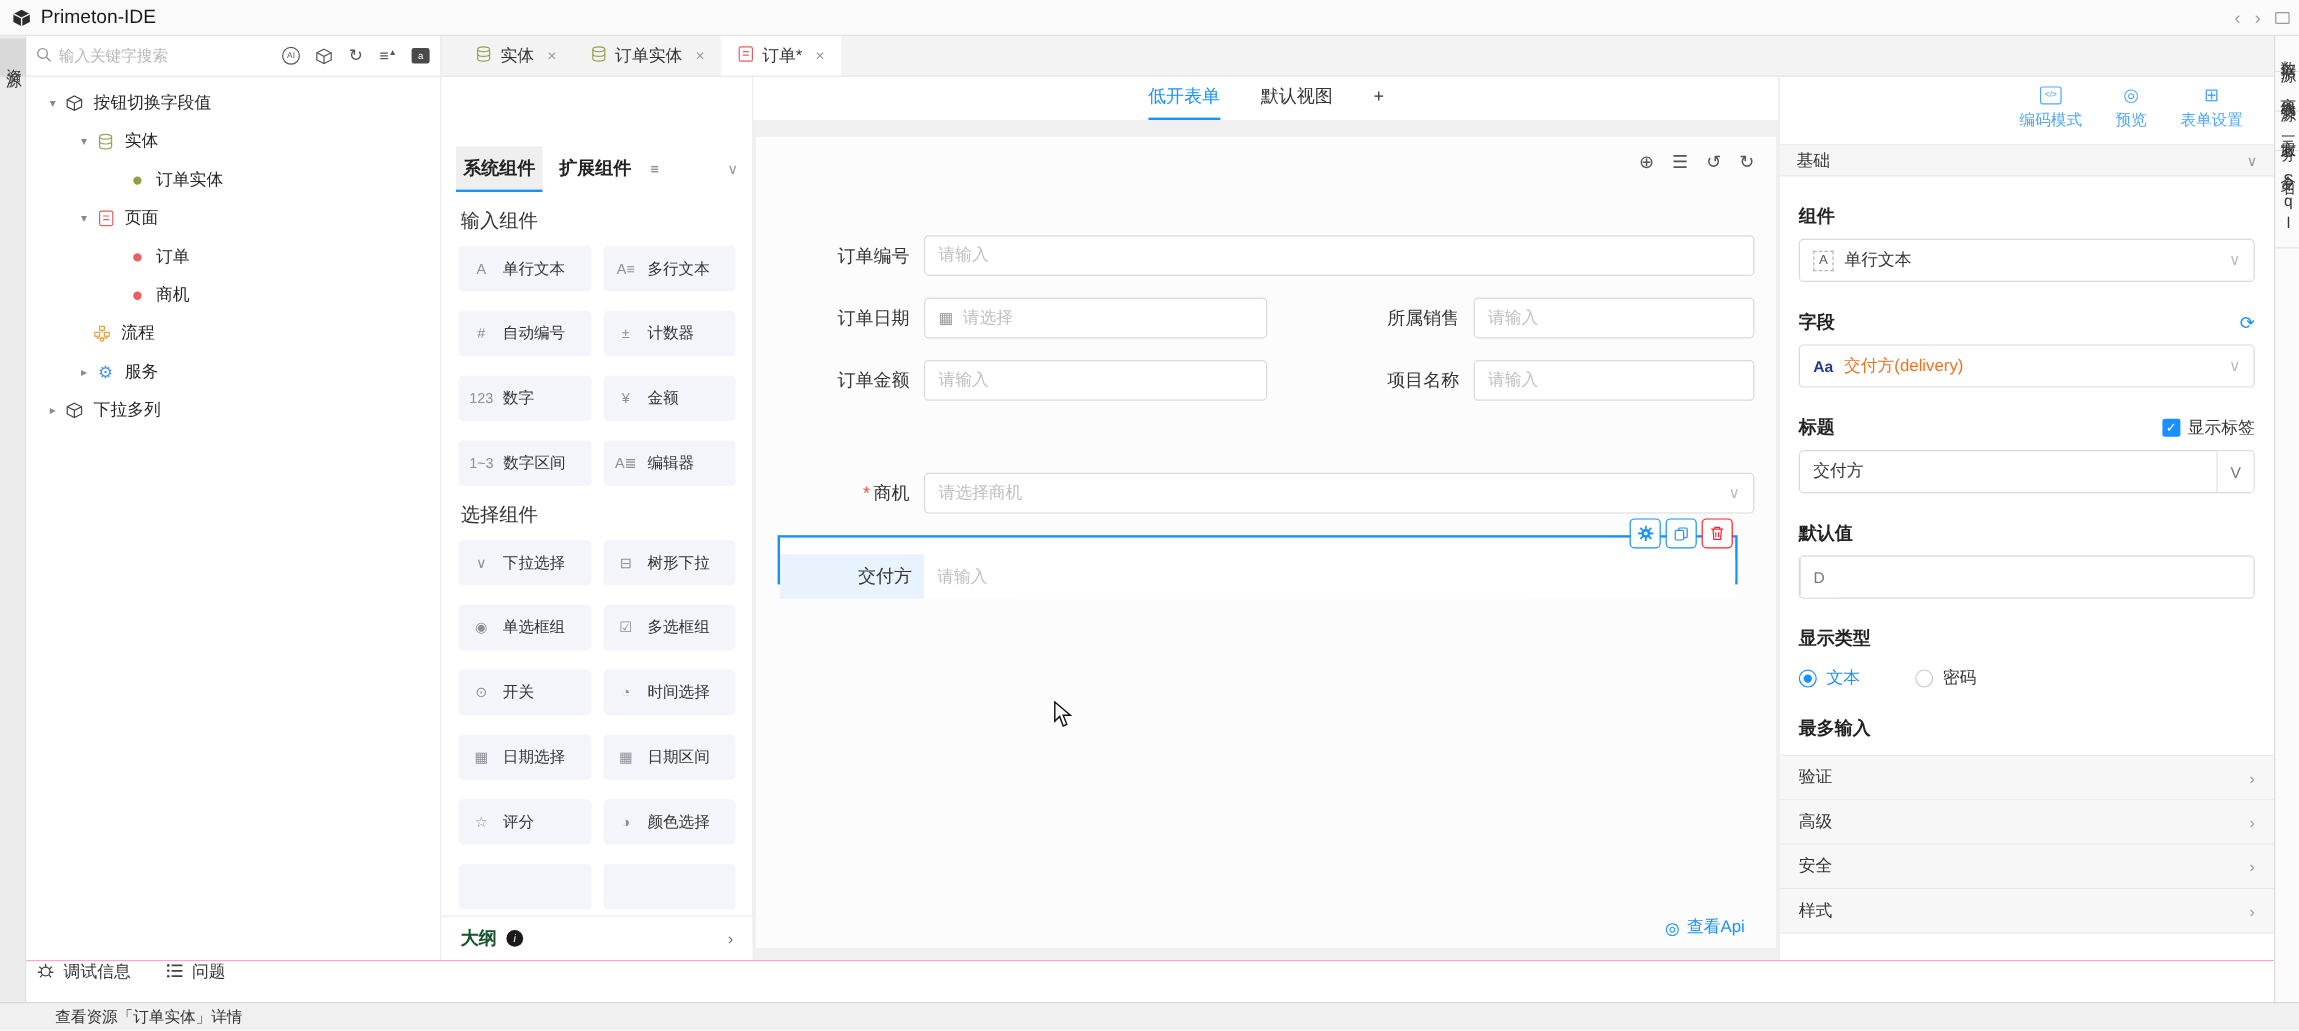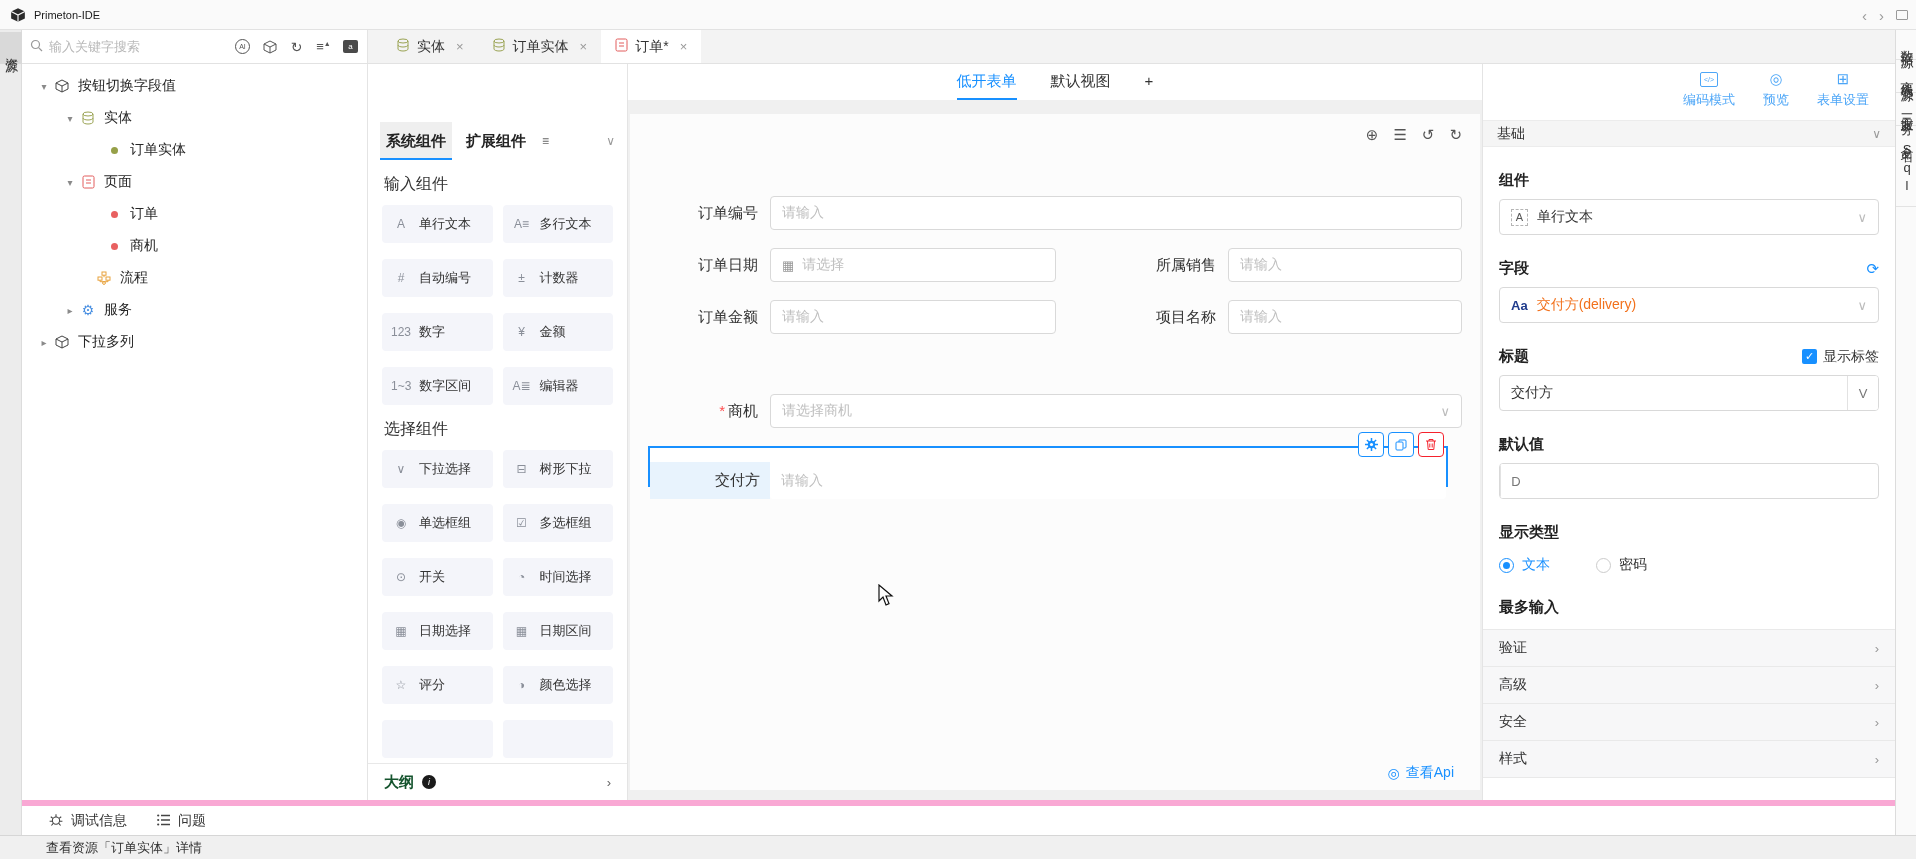--- a/index.html
+++ b/index.html
@@ -4,21 +4,21 @@
 <style>
   * { margin:0; padding:0; box-sizing:border-box; }
   html,body { width:1916px; height:859px; overflow:hidden; }
   body { font-family:"Liberation Sans","DejaVu Sans",sans-serif; font-size:14px; color:#333; background:#fff; }
   #app { position:relative; width:1916px; height:859px; background:#fff; overflow:hidden; }
 
   
   .titlebar { position:absolute; left:0; top:0; width:1916px; height:30px; background:#fafafa;
     border-bottom:1px solid #e2e2e2; display:flex; align-items:center; padding-left:10px; }
   .titlebar .logo { display:flex; align-items:center; margin-right:8px; }
-  .titlebar .ttl { font-size:11px; color:#1a1a1a; }
+  .titlebar .ttl { font-size:16px; color:#1a1a1a; }
   .titlebar-right { position:absolute; right:8px; top:0; height:30px; display:flex; align-items:center; gap:12px; color:#9a9a9a; font-size:15px; }
   .titlebar-right .winbox { width:12px; height:10px; border:1px solid #9a9a9a; border-radius:1px; }
 
   
   .left-rail { position:absolute; left:0; top:30px; width:22px; height:805px; background:#ececec; border-right:1px solid #dcdcdc; }
   .left-rail .rail-tab { margin-top:2px; background:#d9d9d9; width:22px; padding:8px 0; text-align:center; }
   .vtext { writing-mode:vertical-lr; text-orientation:upright; letter-spacing:3px; font-size:13px; color:#333; margin:0 auto; }
   .right-rail { position:absolute; right:0; top:30px; width:21px; height:805px; background:#fafafa; border-left:1px solid #dcdcdc; }
   .right-rail .rail-item { width:21px; padding:10px 0; border-bottom:1px solid #e3e3e3; display:flex; justify-content:center; cursor:default; }
 
@@ -123,21 +123,21 @@
   .radio.sel .rcirc { border:1px solid #1890ff; }
   .radio.sel .rcirc::after { content:""; position:absolute; left:3px; top:3px; width:7px; height:7px; border-radius:50%; background:#1890ff; }
   .radio.sel .rlabel { color:#1890ff; }
   .radio .rlabel { color:#333; }
   .acc-list { margin:12px -16px 0; }
   .acc-row { height:33px; background:#f7f7f8; border-bottom:1px solid #e9e9e9; display:flex; align-items:center; padding:18px 16px; font-size:14px; color:#333; cursor:pointer; }
   .acc-row:first-child { border-top:1px solid #e9e9e9; }
   .acc-row .chev { margin-left:auto; color:#999; font-size:13px; }
 
   
-  .bottom-toolbar { position:absolute; left:22px; top:800px; width:1873px; height:35px; background:#fff; border-top:6px solid #f9a8d4; display:flex; align-items:center; gap:30px; padding-left:26px; }
+  .bottom-toolbar { position:absolute; left:22px; top:800px; width:1873px; height:35px; background:#fff; border-top:1px solid #f9a8d4; display:flex; align-items:flex-start; gap:30px; padding-left:8px; }
   .bt-item { display:flex; align-items:center; gap:7px; font-size:14px; color:#333; cursor:pointer; }
   .status-bar { position:absolute; left:0; top:835px; width:1916px; height:24px; background:#f0f0f0; border-top:1px solid #d6d6d6; display:flex; align-items:center; padding-left:46px; font-size:13px; color:#333; }
 
   .cursor-ghost { position:absolute; left:878px; top:584px; pointer-events:none; z-index:99; }
 </style>
 </head>
 <body>
 
 <div id="app">
 
@@ -268,21 +268,21 @@
         </span>
         <span class="tlabel">订单</span>
       </div>
       <div class="tree-item" style="padding-left: 66px;">
         <span class="arrow"></span>
         <span class="ticon">
           <span class="dot" style="background:#e86060"></span>
         </span>
         <span class="tlabel">商机</span>
       </div>
-      <div class="tree-item" style="padding-left: 56px;">
+      <div class="tree-item" style="padding-left: 37px;">
         <span class="arrow"></span>
         <span class="ticon">
           <svg width="14" height="14" viewBox="0 0 14 14">
             <rect x="5" y="1" width="4" height="3.2" fill="none" stroke="#e8a23c"></rect>
             <rect x="1" y="6" width="4" height="3.2" fill="none" stroke="#e8a23c"></rect>
             <rect x="9" y="6" width="4" height="3.2" fill="none" stroke="#e8a23c"></rect>
             <circle cx="7" cy="12" r="1.4" fill="none" stroke="#e8a23c"></circle>
             <path d="M7 4.2v2M3 9.2v1.5h4M11 9.2v1.5H7M7 10.7v0" fill="none" stroke="#e8a23c"></path>
           </svg>
         </span>

